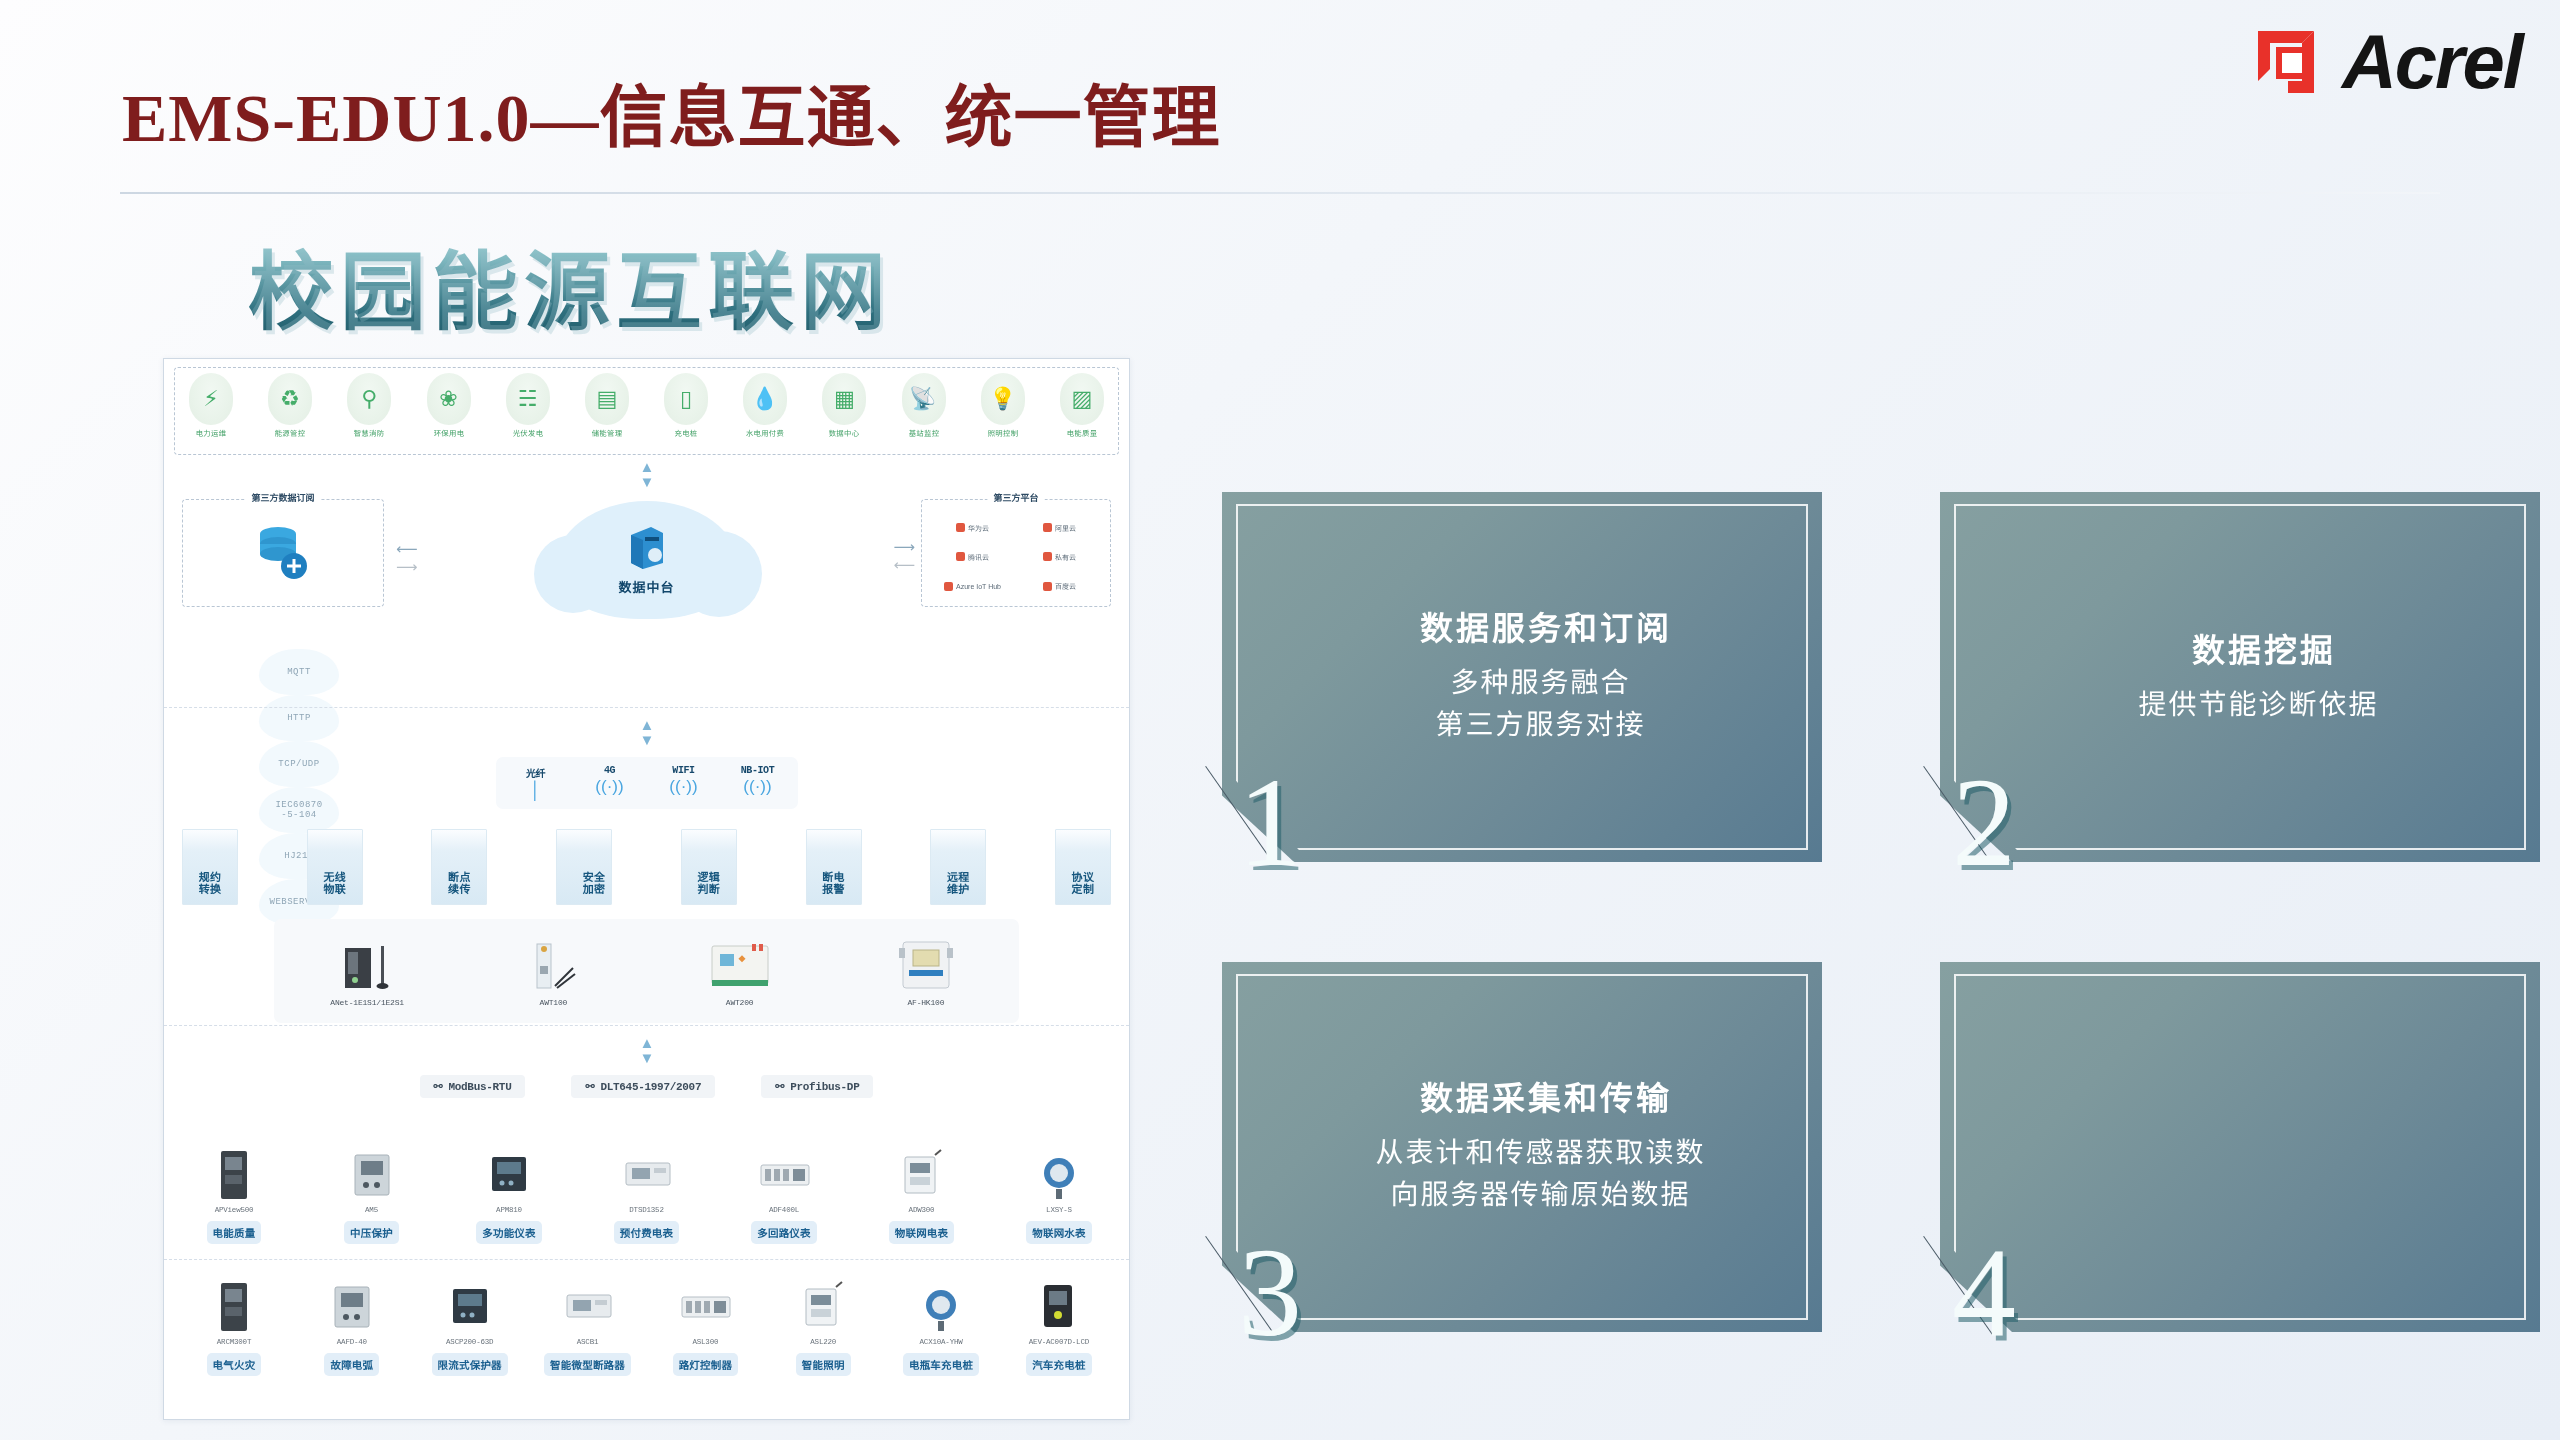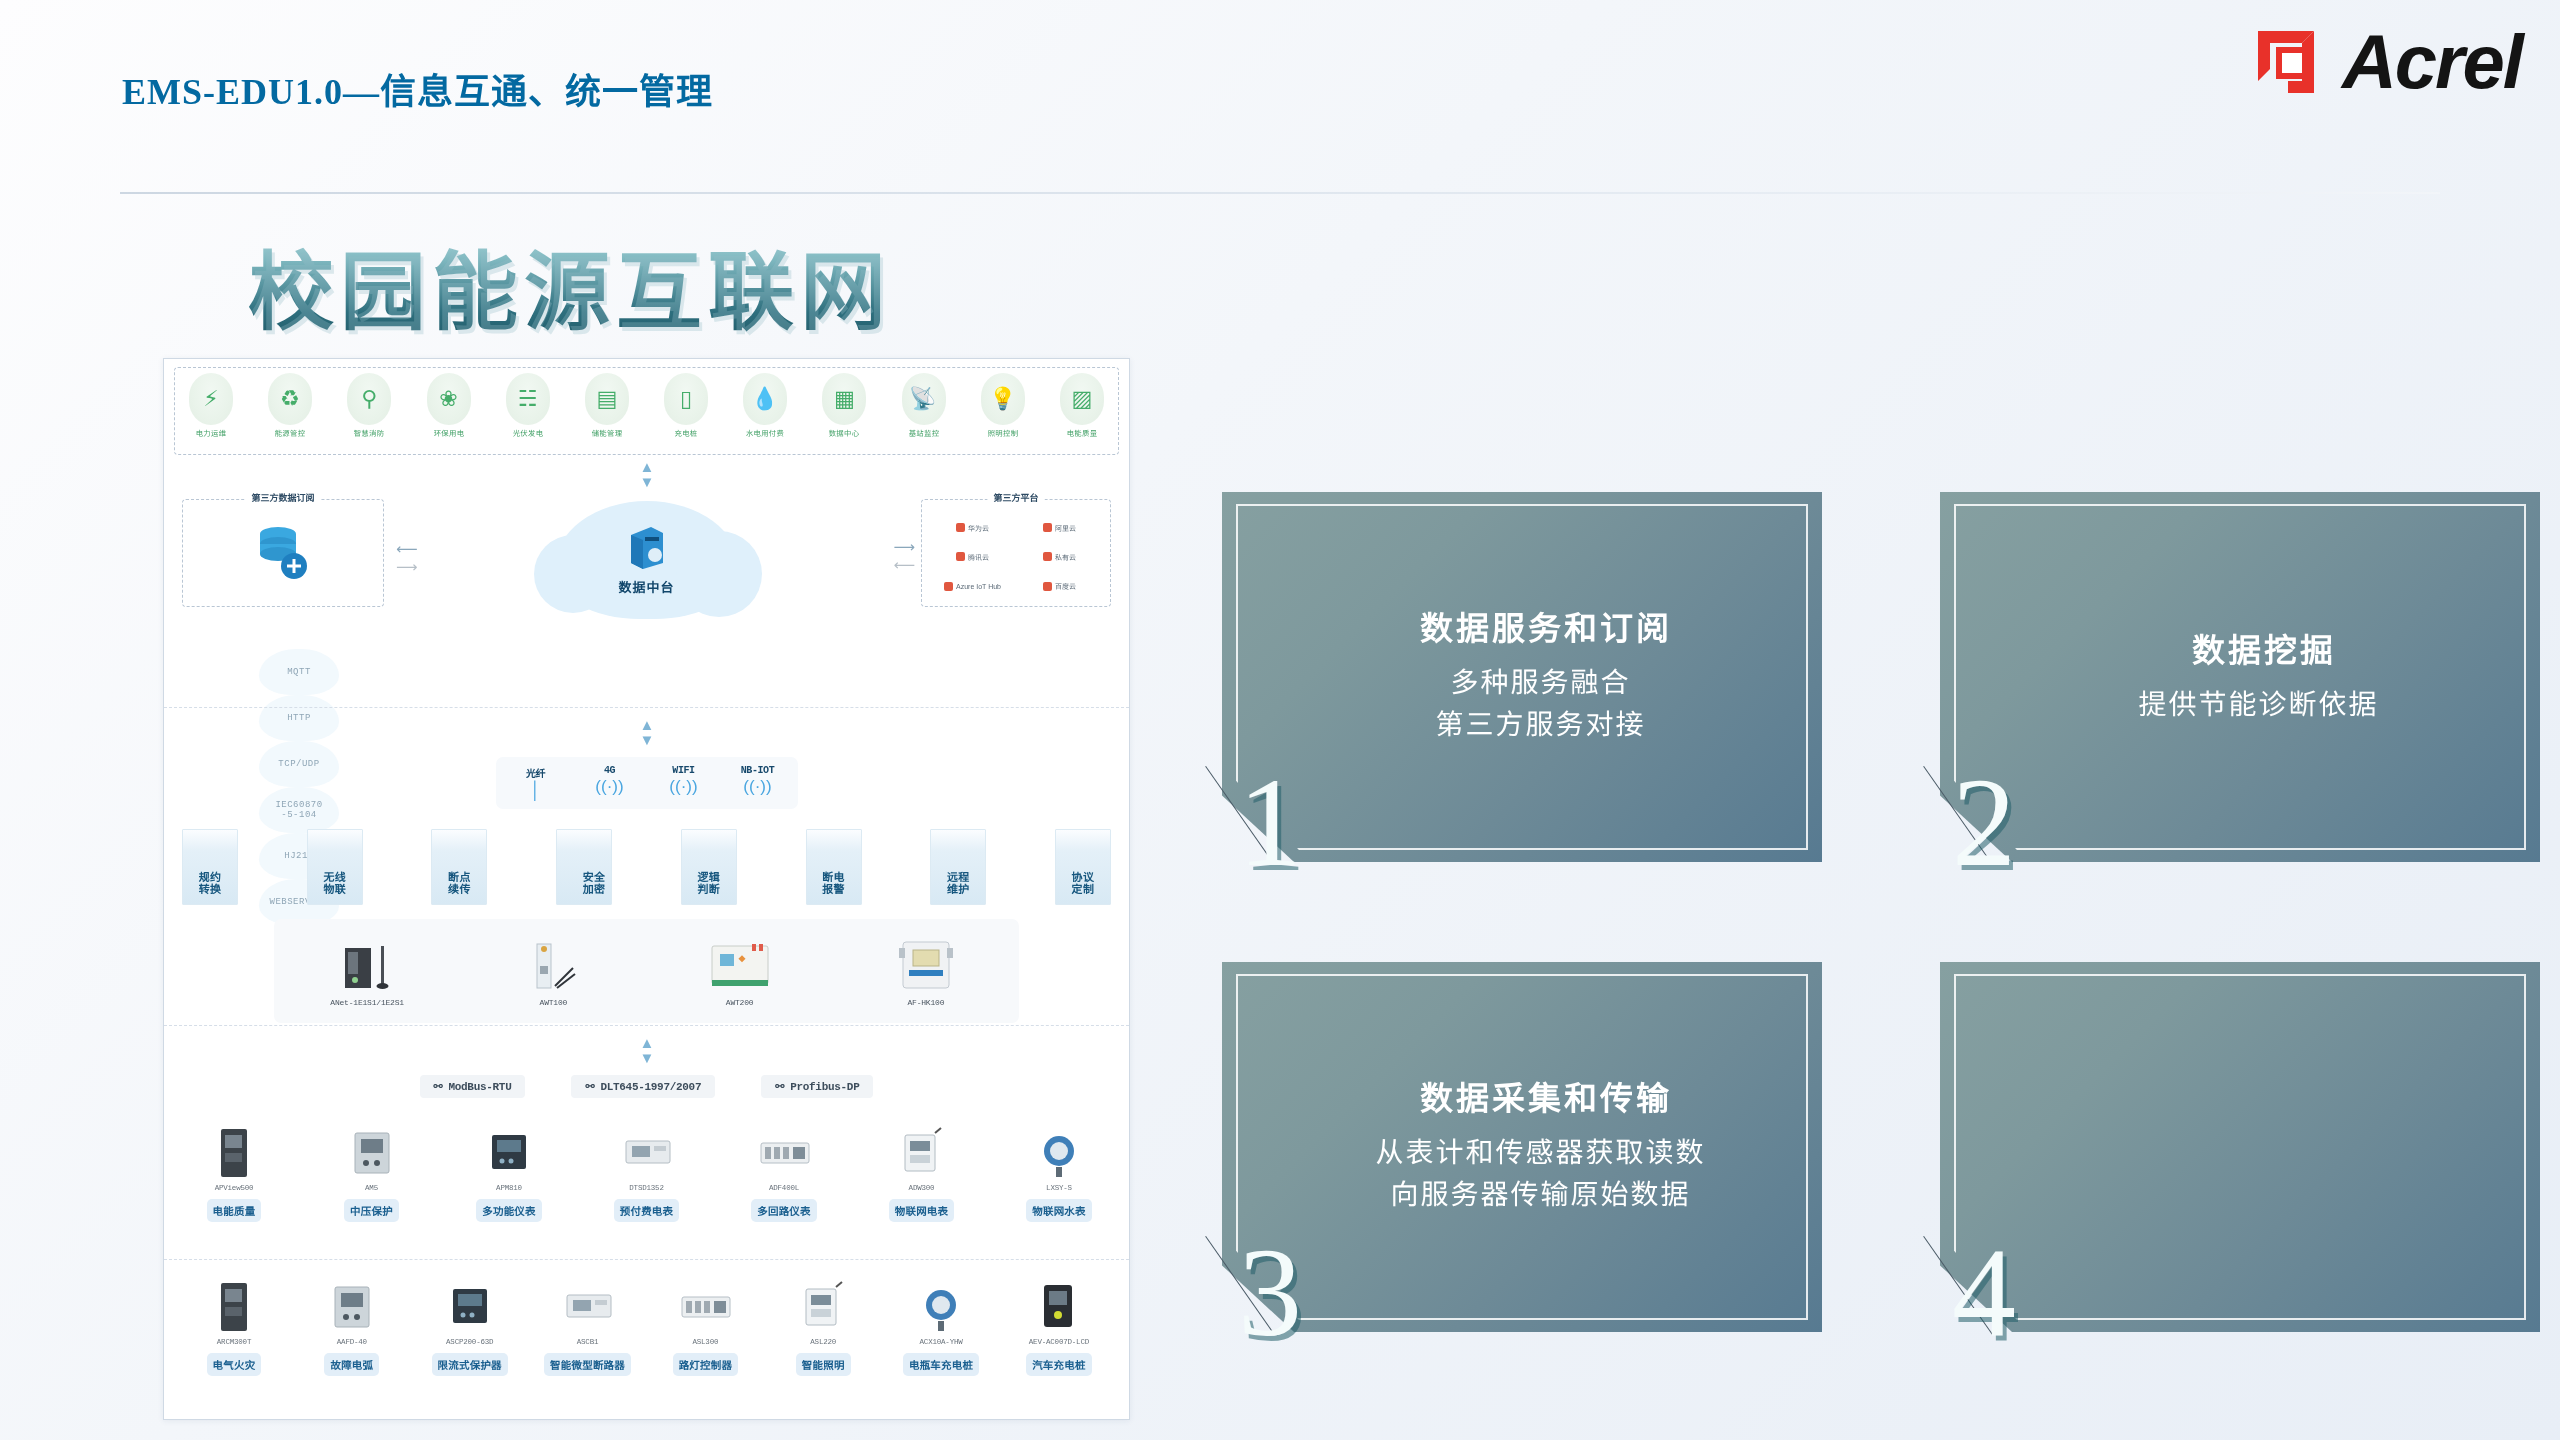--- a/index.html
+++ b/index.html
@@ -9,21 +9,21 @@
     font-family:"Liberation Sans","DejaVu Sans",sans-serif;
     background:linear-gradient(135deg,#fdfdfe 0%,#f3f6fa 40%,#e8eef6 100%);
     position:relative;
   }
   
   .hdr-rule{position:absolute;left:120px;top:192px;width:2320px;height:2px;
     background:linear-gradient(90deg,#cdd7e2,#e6ecf3 70%,#f2f5f9);}
   .page-title{
     position:absolute;left:122px;top:62px;
     font-family:"Liberation Serif","DejaVu Serif",serif;
-    font-size:36px;font-weight:700;letter-spacing:1px;color:#0369a1;white-space:nowrap;
+    font-size:68px;font-weight:700;letter-spacing:1px;color:#7f1d1d;white-space:nowrap;
   }
   .logo{position:absolute;right:38px;top:18px;display:flex;align-items:center;gap:14px;}
   .logo-mark{position:relative;width:74px;height:74px;}
   .logo-word{
     font-family:"Liberation Sans","DejaVu Sans",sans-serif;
     font-size:76px;font-weight:700;font-style:italic;color:#141414;letter-spacing:-2px;
   }
   
   .big-head{
     position:absolute;left:248px;top:222px;
@@ -429,21 +429,21 @@
       <div class="proto-chip">
         <span>⚯</span>
         <span>DLT645-1997/2007</span>
       </div>
       <div class="proto-chip">
         <span>⚯</span>
         <span>Profibus-DP</span>
       </div>
     </div>
 
-  <div class="dev-grid" id="devRow1" style="top:762px;">
+  <div class="dev-grid" id="devRow1" style="top:784px;">
       <div class="dev-cell">
         <div class="dev-img">
           <svg width="58" height="54" viewBox="0 0 58 54">
             <rect x="16" y="4" width="26" height="48" rx="2" fill="#3c4349"></rect>
             <rect x="20" y="10" width="17" height="13" fill="#79858f"></rect>
             <rect x="20" y="28" width="17" height="9" fill="#5a636b"></rect>
           </svg>
         </div>
         <div class="dev-model">APView500</div>
         <div><span class="dev-tag">电能质量</span></div>

